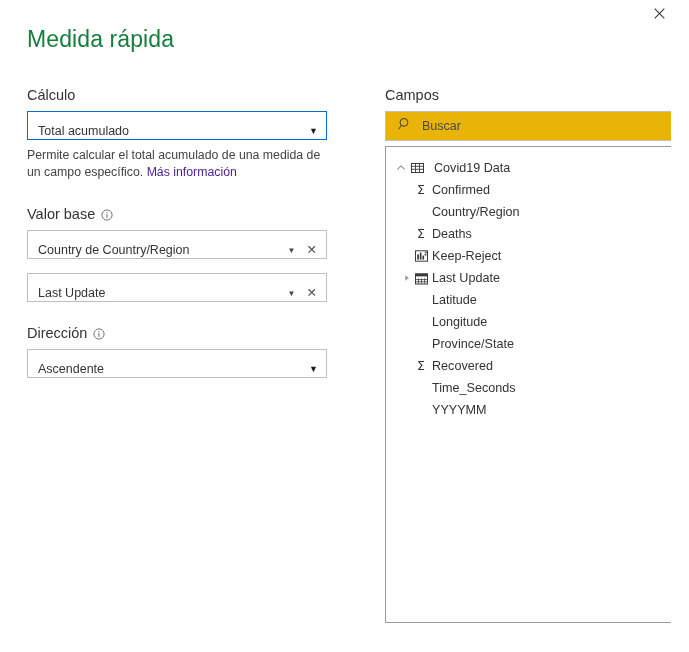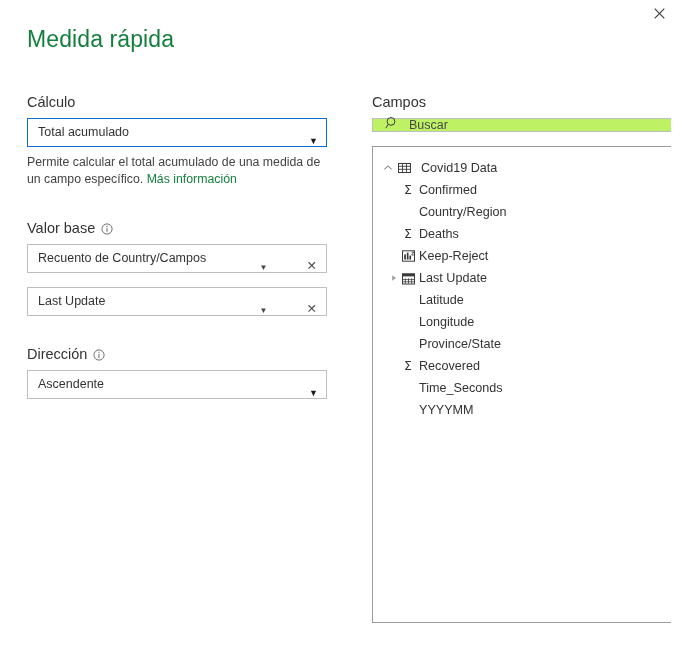--- a/index.html
+++ b/index.html
@@ -64,31 +64,31 @@
 
   
   .left-col {
     position: absolute;
     left: 27px;
     top: 78px;
     width: 300px;
   }
   .right-col {
     position: absolute;
-    left: 356px;
+    left: 369px;
     top: 78px;
     width: 302px;
     padding-left: 16px;
   }
 
   .section-label {
     font-size: 14.5px;
     font-weight: 400;
     color: #333333;
-    margin: 15px 0 7px 0;
+    margin: 8px 0 7px 0;
     display: flex;
     align-items: center;
     gap: 5px;
     line-height: 18px;
   }
   .info-icon {
     display: inline-flex;
     align-items: center;
     justify-content: center;
     width: 13px;
@@ -98,24 +98,23 @@
   }
 
   
   .select-box {
     position: relative;
     width: 300px;
     height: 29px;
     border: 1px solid #bfbfbf;
     background: #ffffff;
     display: flex;
-    align-items: flex-end;
+    align-items: center;
     padding: 12px 8px 0 10px;
     cursor: pointer;
-    gap: 28px;
   }
   .select-box.focused {
     border: 1px solid #0a6ed1;
     box-shadow: 0 0 0 0px #0a6ed1;
   }
   .select-value {
     flex: 1;
     font-size: 12.5px;
     color: #333333;
     white-space: nowrap;
@@ -144,46 +143,46 @@
   }
 
   .helper-text {
     margin-top: 7px;
     font-size: 12.3px;
     line-height: 16.5px;
     color: #444444;
     width: 296px;
   }
   .helper-link {
-    color: #15803d;
+    color: #4c1d95;
     text-decoration: none;
     cursor: pointer;
   }
 
   .block-gap { height: 17px; }
   .block-gap-sm { height: 14px; }
 
   
   .search-box {
     width: 302px;
-    height: 14px;
+    height: 30px;
     border: 1px solid #bfbfbf;
-    background: #bef264;
+    background: #eab308;
     display: flex;
     align-items: center;
     padding: 0 8px 0 12px;
     gap: 10px;
   }
   .search-placeholder {
     font-size: 12.5px;
     color: #4a4a4a;
   }
 
   .fields-list {
-    margin-top: 14px;
+    margin-top: 5px;
     width: 302px;
     height: 477px;
     border: 1px solid #9a9a9a;
     background: #ffffff;
     padding: 9px 0 0 0;
     overflow: hidden;
   }
 
   .field-row {
     display: flex;
@@ -267,21 +266,21 @@
       <span class="info-icon">
         <svg width="12" height="12" viewBox="0 0 12 12" aria-hidden="true">
           <circle cx="6" cy="6" r="5.1" fill="none" stroke="#6a6a6a" stroke-width="0.95"></circle>
           <rect x="5.5" y="4.9" width="1" height="4" fill="#6a6a6a"></rect>
           <rect x="5.5" y="2.9" width="1" height="1.1" fill="#6a6a6a"></rect>
         </svg>
       </span>
     </div>
 
     <div class="select-box">
-      <span class="select-value">Recuento de Country/Campos</span>
+      <span class="select-value">Country de Country/Region</span>
       <span class="caret-small">▼</span>
       <span class="clear-x">✕</span>
     </div>
 
     <div class="block-gap-sm"></div>
 
 
     <div class="select-box">
       <span class="select-value">Last Update</span>
       <span class="caret-small">▼</span>

